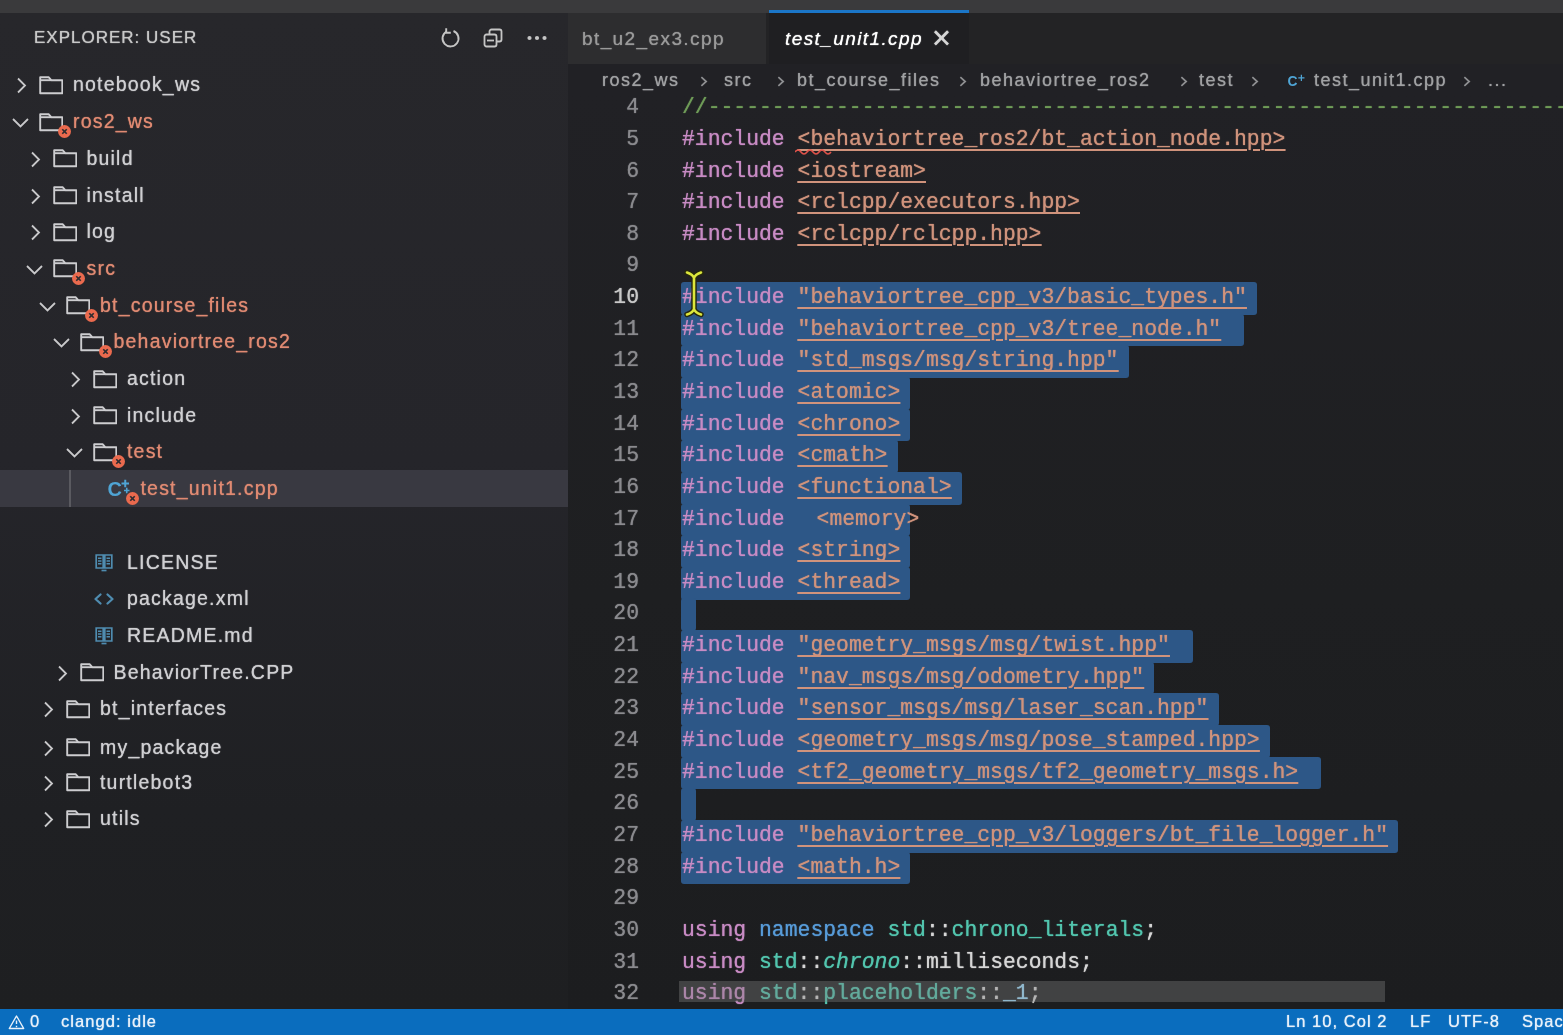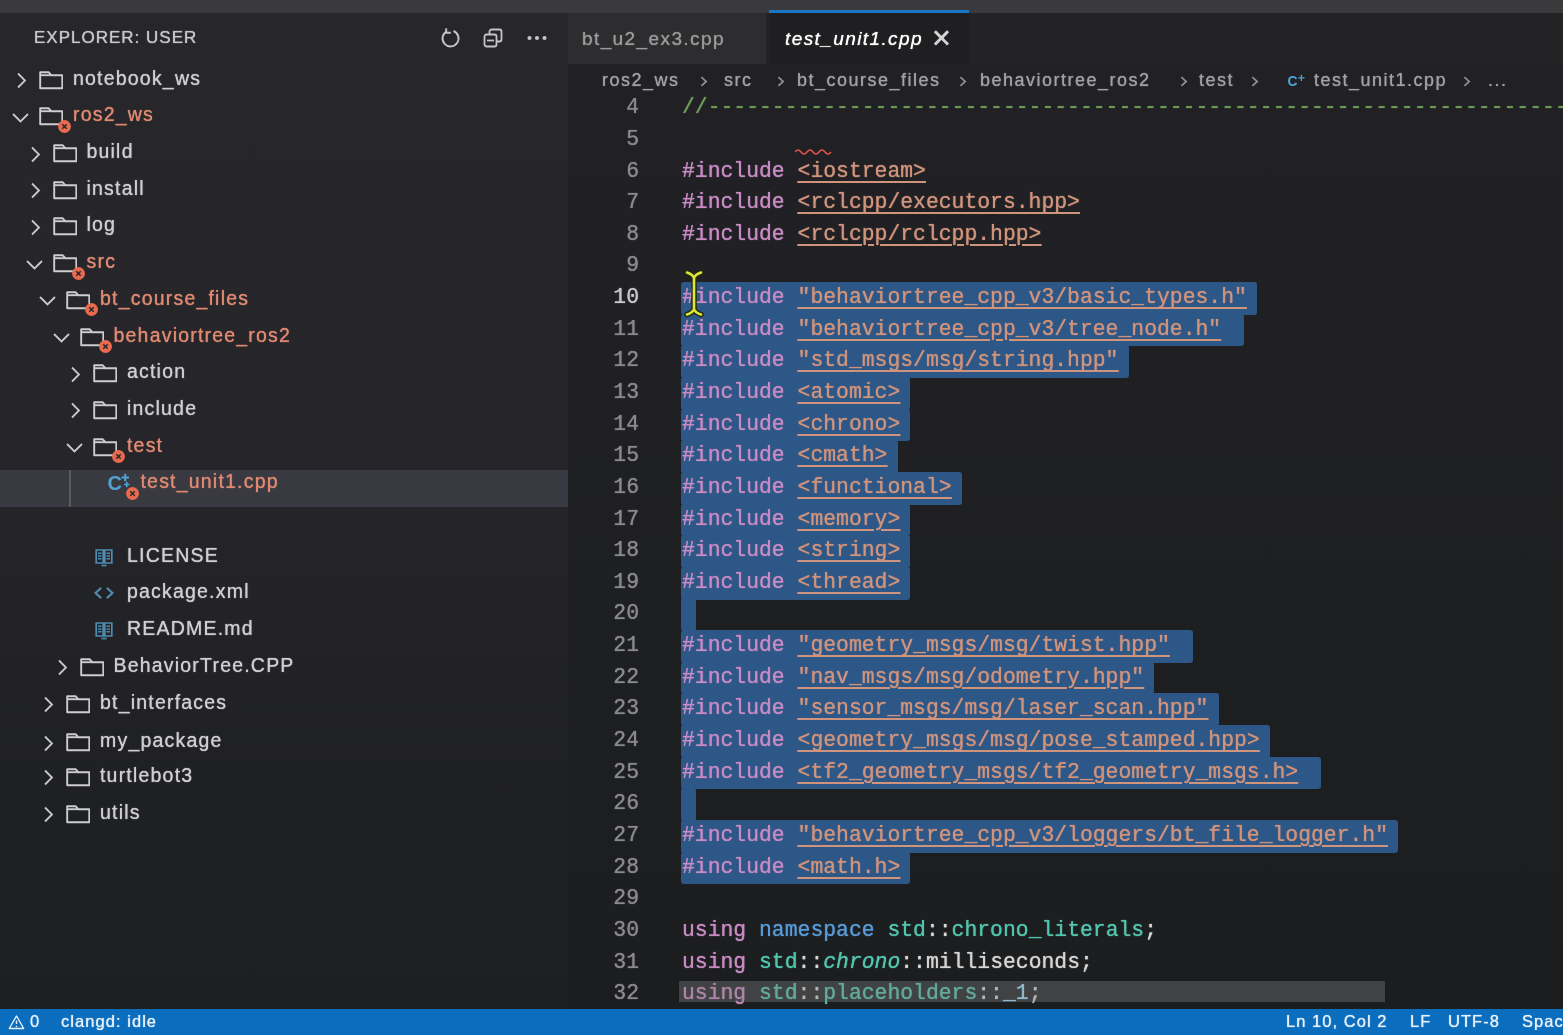--- a/index.html
+++ b/index.html
@@ -11,21 +11,21 @@
 
 #topstrip { left:0; top:0; width:1563px; height:13px; background:#3a3a3c; }
 #sidebar { left:0; top:13px; width:568px; height:996px; background:linear-gradient(180deg,#27272b 0%,#25252a 45%,#1f2023 80%,#1e1f21 100%); }
 #statusbar { left:0; top:1009px; width:1563px; height:26px; background:#0a6dbe;
   color:#e8f1fa; font-size:16.5px; letter-spacing:1.05px; }
 #statusbar span { white-space:nowrap; }
 
 
 #sbhead { position:absolute; left:34px; top:15px; font-size:17px; letter-spacing:1px; color:#c8c8c8; }
 .hic { position:absolute; top:13.5px; width:22px; height:22px; }
-.trow { position:absolute; left:0; width:568px; height:36.7px; display:flex; align-items:flex-start; }
+.trow { position:absolute; left:0; width:568px; height:36.7px; display:flex; align-items:center; }
 .trow.sel { background:#393941; }
 .cvb { width:26px; height:26px; flex:none; position:relative; }
 .cv  { position:absolute; left:3px; top:4.5px; width:19px; height:19px; }
 .icb { width:26px; height:26px; flex:none; position:relative; }
 .fi  { position:absolute; left:3px; top:0; width:26px; height:26px; }
 .bdg { position:absolute; right:-11px; bottom:-3.5px; width:13px; height:13px; }
 .bdg svg { width:13px; height:13px; display:block; }
 .tn { margin-left:13px; font-size:19.5px; letter-spacing:1.2px; color:#cfcfd2; white-space:pre; }
 .tn.salmon { color:#e08a72; }
 
@@ -461,32 +461,33 @@
 <div class="ln" style="top:725.0px;color:#8a8a8e">24</div>
 <div class="ln" style="top:756.6px;color:#8a8a8e">25</div>
 <div class="ln" style="top:788.3px;color:#8a8a8e">26</div>
 <div class="ln" style="top:819.9px;color:#8a8a8e">27</div>
 <div class="ln" style="top:851.6px;color:#8a8a8e">28</div>
 <div class="ln" style="top:883.2px;color:#8a8a8e">29</div>
 <div class="ln" style="top:914.8px;color:#8a8a8e">30</div>
 <div class="ln" style="top:946.5px;color:#8a8a8e">31</div>
 <div class="ln" style="top:978.1px;color:#8a8a8e">32</div>
     <div class="cl" style="top:92.2px"><span style="color:#6f9c58;">//--------------------------------------------------------------------------------</span></div>
+<div class="cl" style="top:123.8px"><span style="color:#c88bc4;">#include</span><span style="color:#d6d6d6;"> </span><span style="color:#d0937c;text-decoration:underline;text-underline-offset:4px;text-decoration-thickness:1.8px;">&lt;behaviortree_ros2/bt_action_node.hpp&gt;</span></div>
 <div class="cl" style="top:155.5px"><span style="color:#c88bc4;">#include</span><span style="color:#d6d6d6;"> </span><span style="color:#d0937c;text-decoration:underline;text-underline-offset:4px;text-decoration-thickness:1.8px;">&lt;iostream&gt;</span></div>
 <div class="cl" style="top:187.1px"><span style="color:#c88bc4;">#include</span><span style="color:#d6d6d6;"> </span><span style="color:#d0937c;text-decoration:underline;text-underline-offset:4px;text-decoration-thickness:1.8px;">&lt;rclcpp/executors.hpp&gt;</span></div>
 <div class="cl" style="top:218.8px"><span style="color:#c88bc4;">#include</span><span style="color:#d6d6d6;"> </span><span style="color:#d0937c;text-decoration:underline;text-underline-offset:4px;text-decoration-thickness:1.8px;">&lt;rclcpp/rclcpp.hpp&gt;</span></div>
 <div class="cl" style="top:250.4px"></div>
 <div class="cl" style="top:282.0px"><span style="color:#c88bc4;">#include</span><span style="color:#d6d6d6;"> </span><span style="color:#d0937c;text-decoration:underline;text-underline-offset:4px;text-decoration-thickness:1.8px;">"behaviortree_cpp_v3/basic_types.h"</span></div>
 <div class="cl" style="top:313.7px"><span style="color:#c88bc4;">#include</span><span style="color:#d6d6d6;"> </span><span style="color:#d0937c;text-decoration:underline;text-underline-offset:4px;text-decoration-thickness:1.8px;">"behaviortree_cpp_v3/tree_node.h"</span></div>
 <div class="cl" style="top:345.3px"><span style="color:#c88bc4;">#include</span><span style="color:#d6d6d6;"> </span><span style="color:#d0937c;text-decoration:underline;text-underline-offset:4px;text-decoration-thickness:1.8px;">"std_msgs/msg/string.hpp"</span></div>
 <div class="cl" style="top:377.0px"><span style="color:#c88bc4;">#include</span><span style="color:#d6d6d6;"> </span><span style="color:#d0937c;text-decoration:underline;text-underline-offset:4px;text-decoration-thickness:1.8px;">&lt;atomic&gt;</span></div>
 <div class="cl" style="top:408.6px"><span style="color:#c88bc4;">#include</span><span style="color:#d6d6d6;"> </span><span style="color:#d0937c;text-decoration:underline;text-underline-offset:4px;text-decoration-thickness:1.8px;">&lt;chrono&gt;</span></div>
 <div class="cl" style="top:440.2px"><span style="color:#c88bc4;">#include</span><span style="color:#d6d6d6;"> </span><span style="color:#d0937c;text-decoration:underline;text-underline-offset:4px;text-decoration-thickness:1.8px;">&lt;cmath&gt;</span></div>
 <div class="cl" style="top:471.9px"><span style="color:#c88bc4;">#include</span><span style="color:#d6d6d6;"> </span><span style="color:#d0937c;text-decoration:underline;text-underline-offset:4px;text-decoration-thickness:1.8px;">&lt;functional&gt;</span></div>
-<div class="cl" style="top:503.5px"><span style="color:#c88bc4;">#include</span><span style="color:#d6d6d6;"> </span><span style="color:#d0937c;text-decoration:underline;text-underline-offset:4px;text-decoration-thickness:1.8px;">&lt;memory&gt;</span></div>
+<div class="cl" style="top:503.5px"><span style="color:#c88bc4;">#include</span><span style="color:#d6d6d6;"> </span><span style="color:#d0937c;text-underline-offset:4px;text-decoration-thickness:1.8px;margin-left:19px;">&lt;memory&gt;</span></div>
 <div class="cl" style="top:535.2px"><span style="color:#c88bc4;">#include</span><span style="color:#d6d6d6;"> </span><span style="color:#d0937c;text-decoration:underline;text-underline-offset:4px;text-decoration-thickness:1.8px;">&lt;string&gt;</span></div>
 <div class="cl" style="top:566.8px"><span style="color:#c88bc4;">#include</span><span style="color:#d6d6d6;"> </span><span style="color:#d0937c;text-decoration:underline;text-underline-offset:4px;text-decoration-thickness:1.8px;">&lt;thread&gt;</span></div>
 <div class="cl" style="top:598.4px"></div>
 <div class="cl" style="top:630.1px"><span style="color:#c88bc4;">#include</span><span style="color:#d6d6d6;"> </span><span style="color:#d0937c;text-decoration:underline;text-underline-offset:4px;text-decoration-thickness:1.8px;">"geometry_msgs/msg/twist.hpp"</span></div>
 <div class="cl" style="top:661.7px"><span style="color:#c88bc4;">#include</span><span style="color:#d6d6d6;"> </span><span style="color:#d0937c;text-decoration:underline;text-underline-offset:4px;text-decoration-thickness:1.8px;">"nav_msgs/msg/odometry.hpp"</span></div>
 <div class="cl" style="top:693.4px"><span style="color:#c88bc4;">#include</span><span style="color:#d6d6d6;"> </span><span style="color:#d0937c;text-decoration:underline;text-underline-offset:4px;text-decoration-thickness:1.8px;">"sensor_msgs/msg/laser_scan.hpp"</span></div>
 <div class="cl" style="top:725.0px"><span style="color:#c88bc4;">#include</span><span style="color:#d6d6d6;"> </span><span style="color:#d0937c;text-decoration:underline;text-underline-offset:4px;text-decoration-thickness:1.8px;">&lt;geometry_msgs/msg/pose_stamped.hpp&gt;</span></div>
 <div class="cl" style="top:756.6px"><span style="color:#c88bc4;">#include</span><span style="color:#d6d6d6;"> </span><span style="color:#d0937c;text-decoration:underline;text-underline-offset:4px;text-decoration-thickness:1.8px;">&lt;tf2_geometry_msgs/tf2_geometry_msgs.h&gt;</span></div>
 <div class="cl" style="top:788.3px"></div>
 <div class="cl" style="top:819.9px"><span style="color:#c88bc4;">#include</span><span style="color:#d6d6d6;"> </span><span style="color:#d0937c;text-decoration:underline;text-underline-offset:4px;text-decoration-thickness:1.8px;">"behaviortree_cpp_v3/loggers/bt_file_logger.h"</span></div>

